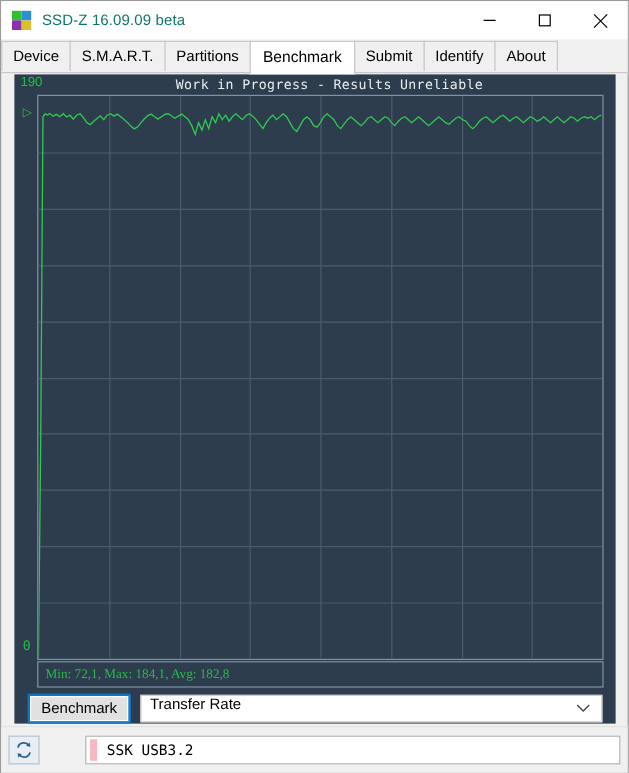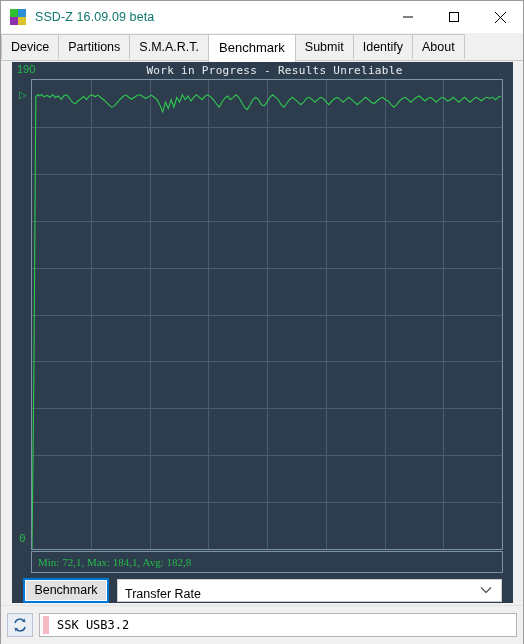--- a/index.html
+++ b/index.html
@@ -216,21 +216,21 @@
     margin-left: 1px;
   }
   #type-select {
     margin-left: 9px;
     flex: 1;
     height: 23px;
     background: #ffffff;
     border: 1px solid #cccccc;
     box-sizing: border-box;
     display: flex;
-    align-items: flex-end;
+    align-items: flex-start;
     position: relative;
   }
   #type-select-value {
     font-size: 12.5px;
     color: #000000;
     padding-left: 7px;
   }
   #type-select-arrow {
     position: absolute;
     right: 9px;
@@ -241,20 +241,21 @@
   #statusbar {
     position: absolute;
     left: 0;
     top: 604px;
     width: 522px;
     height: 38px;
     background: #f0f0f0;
     border-top: 1px solid #e2e2e2;
     display: flex;
     align-items: center;
+    gap: 32px;
   }
   #refresh-button {
     width: 26px;
     height: 24px;
     margin-left: 6px;
     background: #e9eef5;
     border: 1px solid #b8c4d2;
     box-sizing: border-box;
     display: flex;
     align-items: center;
@@ -336,22 +337,22 @@
     <div class="wbtn">
       <svg width="13" height="13" viewBox="0 0 13 13">
         <line x1="1" y1="1" x2="12" y2="12" stroke="#000" stroke-width="1"></line>
         <line x1="12" y1="1" x2="1" y2="12" stroke="#000" stroke-width="1"></line>
       </svg>
     </div>
   </div>
 
   <div id="tabstrip">
     <div class="tab">Device</div>
+    <div class="tab">S.M.A.R.T.</div>
     <div class="tab">Partitions</div>
-    <div class="tab">S.M.A.R.T.</div>
     <div class="tab active">Benchmark</div>
     <div class="tab">Submit</div>
     <div class="tab">Identify</div>
     <div class="tab">About</div>
   </div>
 
   <div id="bench-panel">
 
     <div id="chart-title">Work in Progress - Results Unreliable</div>
     <div id="y-max-label">190</div>

